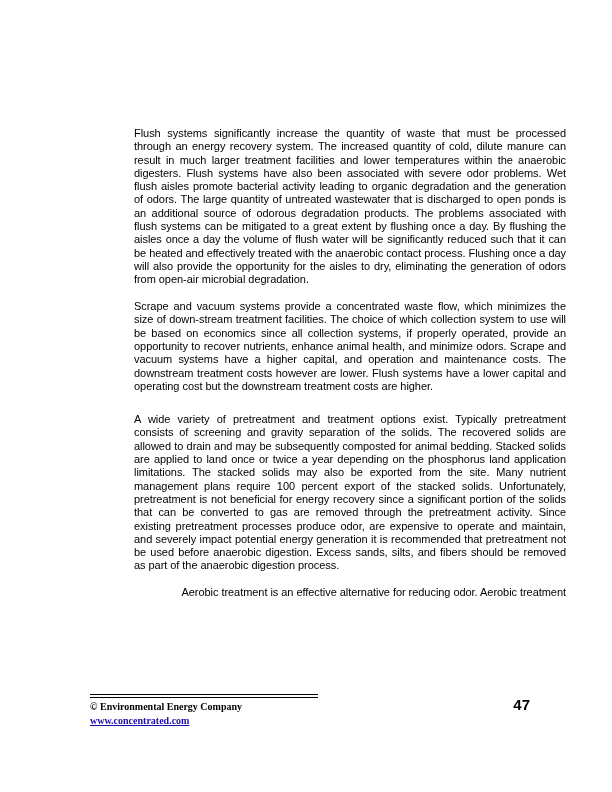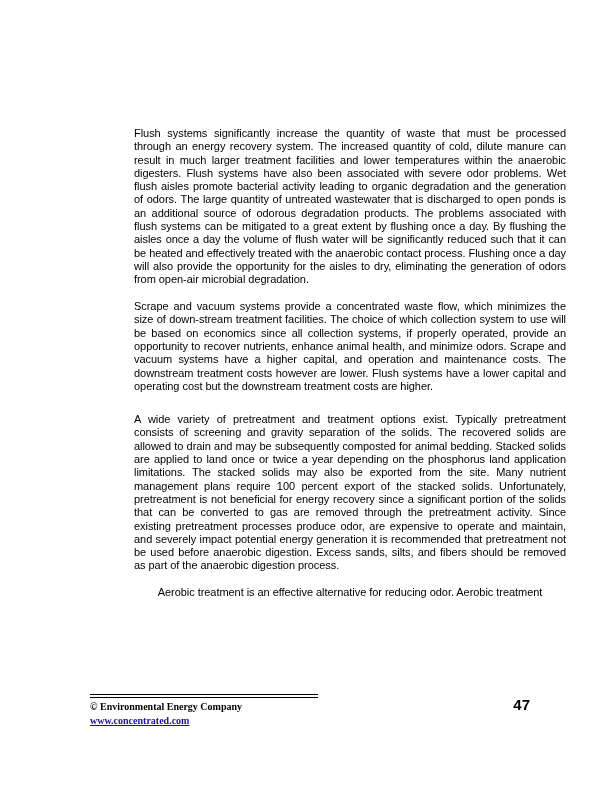--- a/index.html
+++ b/index.html
@@ -79,21 +79,21 @@
 <body>
 
 <div class="page">
   <p class="para">Flush systems significantly increase the quantity of waste that must be processed through an energy recovery system.  The increased quantity of cold, dilute manure can result in much larger treatment facilities and lower temperatures within the anaerobic digesters.  Flush systems have also been associated with severe odor problems.  Wet flush aisles promote bacterial activity leading to organic degradation and the generation of odors.  The large quantity of untreated wastewater that is discharged to open ponds is an additional source of odorous degradation products.  The problems associated with flush systems can be mitigated to a great extent by flushing once a day.  By flushing the aisles once a day the volume of flush water will be significantly reduced such that it can be heated and effectively treated with the anaerobic contact process.  Flushing once a day will also provide the opportunity for the aisles to dry, eliminating the generation of odors from open-air microbial degradation.</p>
   <div class="gap"></div>
   <p class="para">Scrape and vacuum systems provide a concentrated waste flow, which minimizes the size of down-stream treatment facilities.  The choice of which collection system to use will be based on economics since all collection systems, if properly operated, provide an opportunity to recover nutrients, enhance animal health, and minimize odors.  Scrape and vacuum systems have a higher capital, and operation and maintenance costs.   The downstream treatment costs however are lower.  Flush systems have a lower capital and operating cost but the downstream treatment costs are higher.</p>
   <div class="heading-gap-before"></div>
   <div class="heading-gap-after"></div>
   <p class="para">A wide variety of pretreatment and treatment options exist.   Typically pretreatment consists of screening and gravity separation of the solids.  The recovered solids are allowed to drain and may be subsequently composted for animal bedding.  Stacked solids are applied to land once or twice a year depending on the phosphorus land application limitations.  The stacked solids may also be exported from the site.  Many nutrient management plans require 100 percent export of the stacked solids.  Unfortunately, pretreatment is not beneficial for energy recovery since a significant portion of the solids that can be converted to gas are removed through the pretreatment activity.  Since existing pretreatment processes produce odor, are expensive to operate and maintain, and severely impact potential energy generation it is recommended that pretreatment not be used before anaerobic digestion. Excess sands, silts, and fibers should be removed as part of the anaerobic digestion process.</p>
   <div class="gap"></div>
-  <p class="para" style="text-align:center;">Aerobic treatment is an effective alternative for reducing odor.  Aerobic treatment</p>
+  <p class="para" style="text-align:right;">Aerobic treatment is an effective alternative for reducing odor.  Aerobic treatment</p>
 </div>
 
 <div class="footer-rule"></div>
 
 <div class="footer">
   <div>© Environmental Energy Company</div>
   <div><a>www.concentrated.com</a></div>
 </div>
 
 <div class="page-number">47</div>

